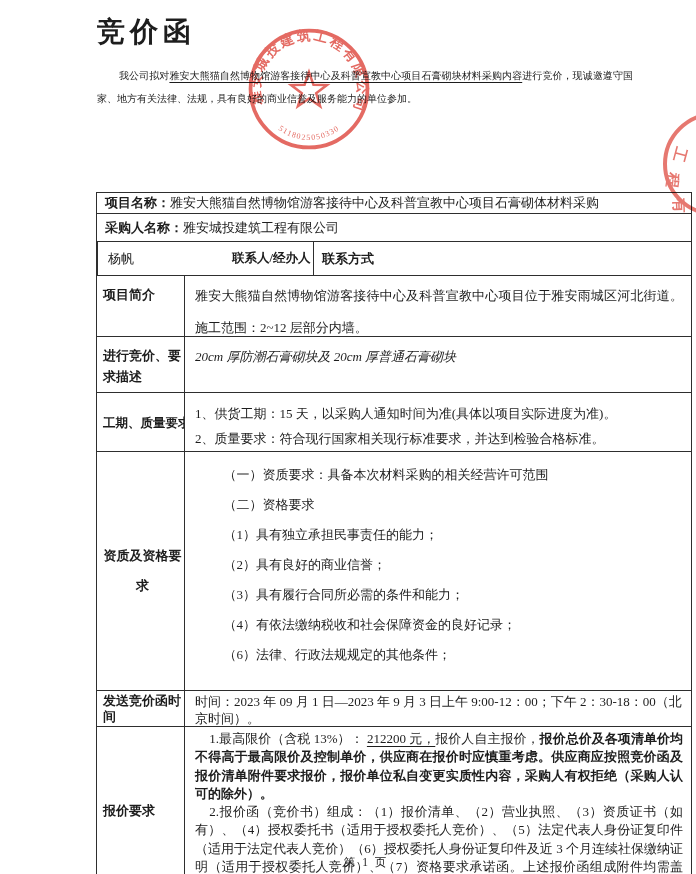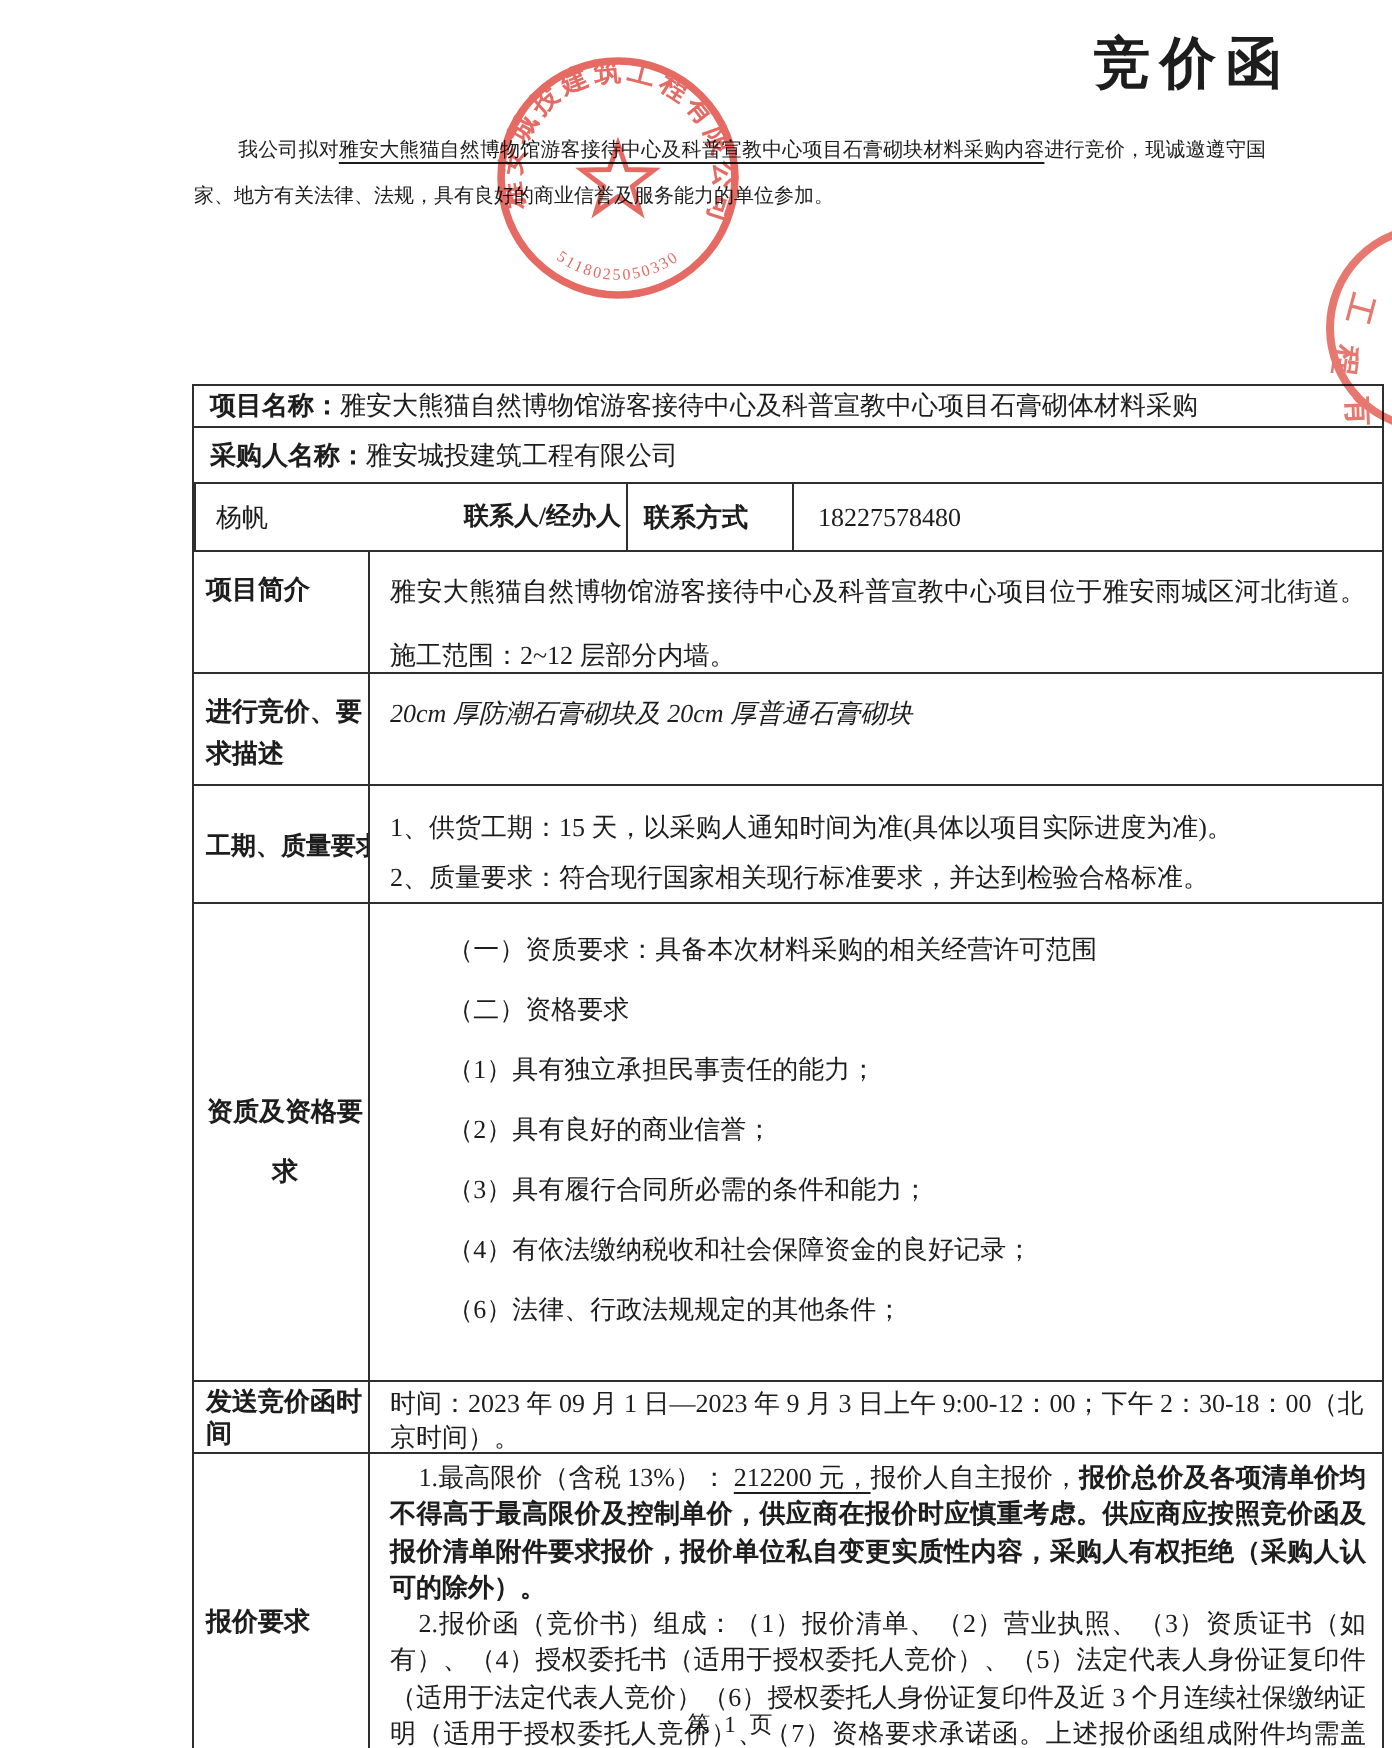--- a/index.html
+++ b/index.html
@@ -2,22 +2,22 @@
 <html><head>
 <meta charset="utf-8">
 <style>
   html,body { margin:0; padding:0; background:#ffffff; }
   .page {
     position:relative; width:696px; height:874px; background:#ffffff;
     overflow:hidden; color:#1d1d1d;
     font-family:"Liberation Serif","DejaVu Serif",serif;
   }
   .title {
-    position:absolute; top:13px; left:112px; width:534px; margin:0;
-    text-align:right; font-size:28px; font-weight:bold; letter-spacing:5px;
+    position:absolute; top:13px; left:97px; width:534px; margin:0;
+    text-align:left; font-size:28px; font-weight:bold; letter-spacing:5px;
   }
   .intro {
     position:absolute; top:64px; left:97px; width:536px; margin:0;
     font-size:10px; line-height:23px; text-indent:2.2em; text-align:justify;
   }
   .ul { text-decoration:underline; text-underline-offset:3px; text-decoration-thickness:1px; }
   .b  { font-weight:bold; }
 
   .tbl {
     position:absolute; top:148px; left:96px; width:596px;
@@ -91,21 +91,20 @@
     <div class="row r2">
       <div class="cell full vc">
           <div><span class="b">采购人名称：</span><span>雅安城投建筑工程有限公司</span></div>
         </div>
     </div>
 
     <div class="row r3">
       <div class="cell c-val1 vc">杨帆</div>
       <div class="cell lab vc nowrap">联系人/经办人</div>
       <div class="cell c-lab2 vc">联系方式</div>
-      <div class="cell c-val2 vc">18227578480</div>
     </div>
 
     <div class="row r4">
       <div class="cell lab">项目简介</div>
       <div class="cell val">雅安大熊猫自然博物馆游客接待中心及科普宣教中心项目位于雅安雨城区河北街道。施工范围：2~12 层部分内墙。</div>
     </div>
 
     <div class="row r5">
       <div class="cell lab">进行竞价、要求描述</div>
       <div class="cell val">20cm 厚防潮石膏砌块及 20cm 厚普通石膏砌块</div>

